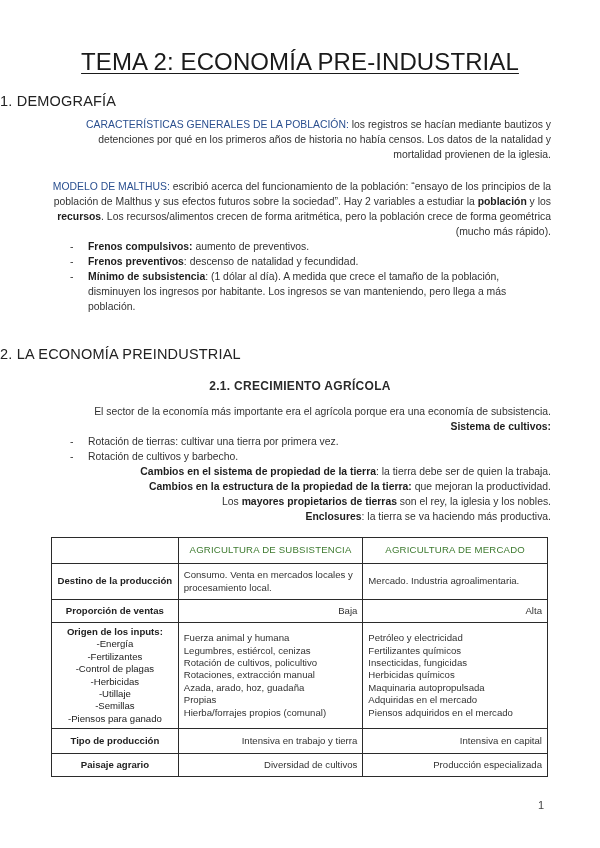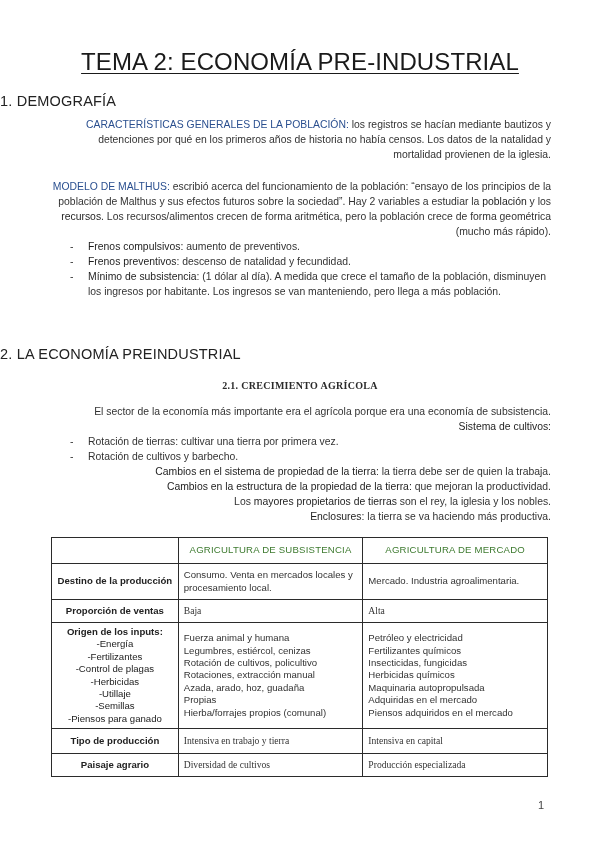--- a/index.html
+++ b/index.html
@@ -18,42 +18,42 @@
       text-align: center; font-size: 24px; font-weight: normal;
       letter-spacing: 0.1px; color: #1a1a1a; line-height: 24px;
     }
     .title span { text-decoration: underline; text-underline-offset: 3px; text-decoration-thickness: 1.4px; }
     .h1 {
       position: absolute; left: 0; width: 600px; text-align: left;
       font-size: 14.5px; color: #222; line-height: 18px; letter-spacing: 0.2px;
     }
     .h2 {
       position: absolute; left: 0; width: 600px; text-align: center;
-      font-size: 10px; font-weight: bold; color: #2a2a2a; line-height: 16px; letter-spacing: 0.3px; font-family: Liberation Serif, serif;
+      font-size: 12px; font-weight: bold; color: #2a2a2a; line-height: 16px; letter-spacing: 0.3px;
     }
     .para {
       position: absolute; left: 51px; width: 500px; color: #333; text-align: right;
     }
     .blue { color: #2a4f8f; }
-    .b { font-weight: normal; color: #1e1e1e; }
+    .b { font-weight: bold; color: #1e1e1e; }
     .list { position: absolute; left: 51px; width: 500px; color: #333; }
     .li { position: relative; padding-left: 37px; }
     .li .dash { position: absolute; left: 19px; top: 0; }
     .line { display: block; }
 
     table.comp {
       position: absolute; left: 51px; top: 537px; width: 497px;
       border-collapse: collapse; font-size: 9.6px; line-height: 12.4px; color: #333;
     }
     table.comp td {
       border: 1.2px solid #2b2b2b; vertical-align: middle; padding: 3px 5px;
     }
     table.comp td.rowhead { text-align: center; font-weight: bold; color: #222; width: 127px; }
     table.comp td.colhead { text-align: center; color: #3d7a2f; height: 26px; letter-spacing: 0.2px; margin-left: 28px; }
-    table.comp td.c { text-align: left; font-family: Liberation Serif, serif; }
+    table.comp td.c { text-align: right; }
     table.comp td.col1 { width: 185px; }
     table.comp td.col2 { width: 185px; }
     .inputs-head { font-weight: bold; }
     .inputs-sub { font-weight: normal; }
     .page-number {
       position: absolute; left: 538px; top: 798px; font-size: 11px; color: #444;
     }
   </style>
 </head>
 <body>

